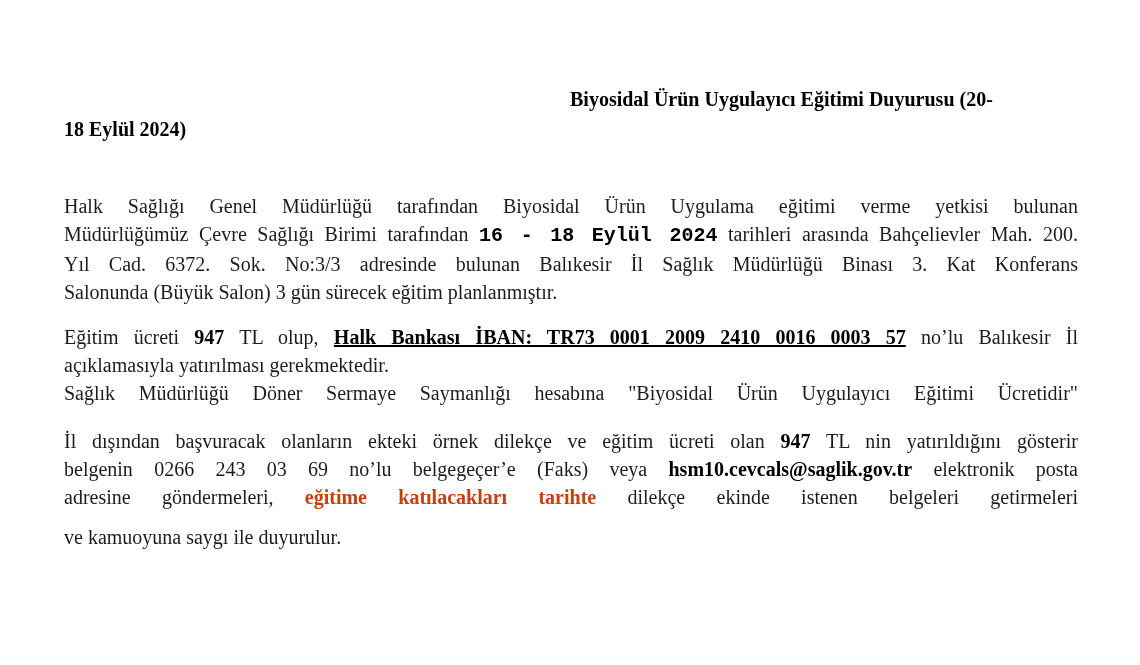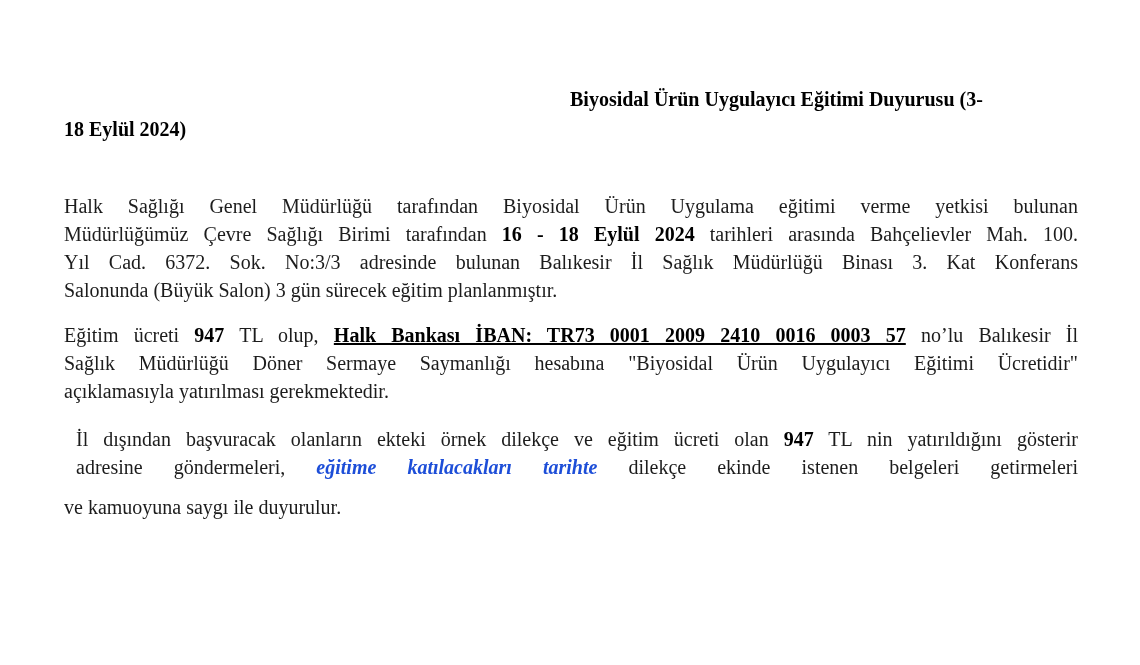--- a/index.html
+++ b/index.html
@@ -18,56 +18,57 @@
     background: #ffffff;
     font-family: "Liberation Serif", "DejaVu Serif", serif;
     font-size: 20px;
     color: #1c1c1c;
   }
   .block { margin: 0; }
   
   .block:nth-child(1) { margin-bottom: 48px; }   
   .block:nth-child(2) { margin-bottom: 17px; }
   .block:nth-child(3) { margin-bottom: 20px; }
-  .block:nth-child(4) { margin-bottom: 12px; margin-left: 12px; }
+  .block:nth-child(4) { margin-bottom: 12px; }
   .block:nth-child(5) { margin-bottom: 16px; }
   .line {
     line-height: 28px;
     min-height: 28px;
     text-align: left;
   }
   .block:nth-child(1) .line { line-height: 30px; min-height: 30px; }
   .line.j {
     text-align: justify;
     text-align-last: justify;
   }
   .run { font-weight: normal; }
   .run.bold { font-weight: bold; color: #000000; }
 </style>
 </head>
 <body>
 
 <div class="doc" style="background: rgb(255, 255, 255); color: rgb(28, 28, 28);">
   <div>
       <div class="block">
-        <div class="line" style="text-indent: 506px;"><span class="run bold" style="color: rgb(0, 0, 0);">Biyosidal Ürün Uygulayıcı Eğitimi Duyurusu (3-</span></div>
+        <div class="line" style="text-indent: 506px;"><span class="run bold" style="color: rgb(0, 0, 0);">Biyosidal Ürün Uygulayıcı Eğitimi Duyurusu (20-</span></div>
         <div class="line"><span class="run bold" style="color: rgb(0, 0, 0);">18 Eylül 2024)</span></div>
       </div>
       <div class="block">
         <div class="line j"><span class="run">Halk Sağlığı Genel Müdürlüğü tarafından Biyosidal Ürün Uygulama eğitimi verme yetkisi bulunan</span></div>
-        <div class="line j"><span class="run">Müdürlüğümüz Çevre Sağlığı Birimi tarafından </span><span class="run bold" style="color: rgb(0, 0, 0);">16 - 18 Eylül 2024</span><span class="run"> tarihleri arasında Bahçelievler Mah. 100.</span></div>
+        <div class="line j"><span class="run">Müdürlüğümüz Çevre Sağlığı Birimi tarafından </span><span class="run bold" style="color: rgb(0, 0, 0); font-family: Liberation Mono, monospace;">16 - 18 Eylül 2024</span><span class="run"> tarihleri arasında Bahçelievler Mah. 200.</span></div>
         <div class="line j"><span class="run">Yıl Cad. 6372. Sok. No:3/3 adresinde bulunan Balıkesir İl Sağlık Müdürlüğü Binası 3. Kat Konferans</span></div>
         <div class="line"><span class="run">Salonunda (Büyük Salon) 3 gün sürecek eğitim planlanmıştır.</span></div>
       </div>
       <div class="block">
         <div class="line j"><span class="run">Eğitim ücreti </span><span class="run bold" style="color: rgb(0, 0, 0);">947</span><span class="run"> TL olup, </span><span class="run bold" style="color: rgb(0, 0, 0); text-decoration: underline;">Halk Bankası İBAN: TR73 0001 2009 2410 0016 0003 57</span><span class="run"> no’lu Balıkesir İl</span></div>
+        <div class="line"><span class="run">açıklamasıyla yatırılması gerekmektedir.</span></div>
         <div class="line j"><span class="run">Sağlık Müdürlüğü Döner Sermaye Saymanlığı hesabına "Biyosidal Ürün Uygulayıcı Eğitimi Ücretidir"</span></div>
-        <div class="line"><span class="run">açıklamasıyla yatırılması gerekmektedir.</span></div>
       </div>
       <div class="block">
         <div class="line j"><span class="run">İl dışından başvuracak olanların ekteki örnek dilekçe ve eğitim ücreti olan </span><span class="run bold" style="color: rgb(0, 0, 0);">947</span><span class="run"> TL nin yatırıldığını gösterir</span></div>
-        <div class="line j"><span class="run">adresine göndermeleri, </span><span class="run bold" style="color: #1d4ed8; font-style: italic;">eğitime katılacakları tarihte</span><span class="run"> dilekçe ekinde istenen belgeleri getirmeleri</span></div>
+        <div class="line j"><span class="run">belgenin 0266 243 03 69 no’lu belgegeçer’e (Faks) veya </span><span class="run bold" style="color: rgb(0, 0, 0);">hsm10.cevcals@saglik.gov.tr</span><span class="run"> elektronik posta</span></div>
+        <div class="line j"><span class="run">adresine göndermeleri, </span><span class="run bold" style="color: #c2410c;">eğitime katılacakları tarihte</span><span class="run"> dilekçe ekinde istenen belgeleri getirmeleri</span></div>
       </div>
       <div class="block">
         <div class="line"><span class="run">ve kamuoyuna saygı ile duyurulur.</span></div>
       </div>
     </div>
 </div>
 
 </body></html>

